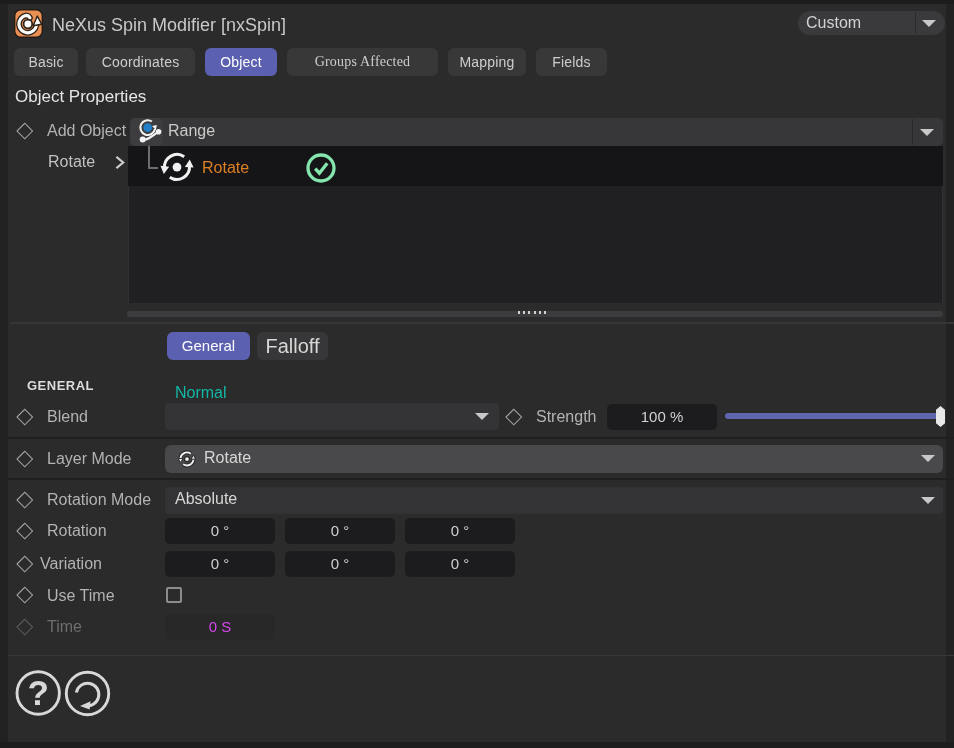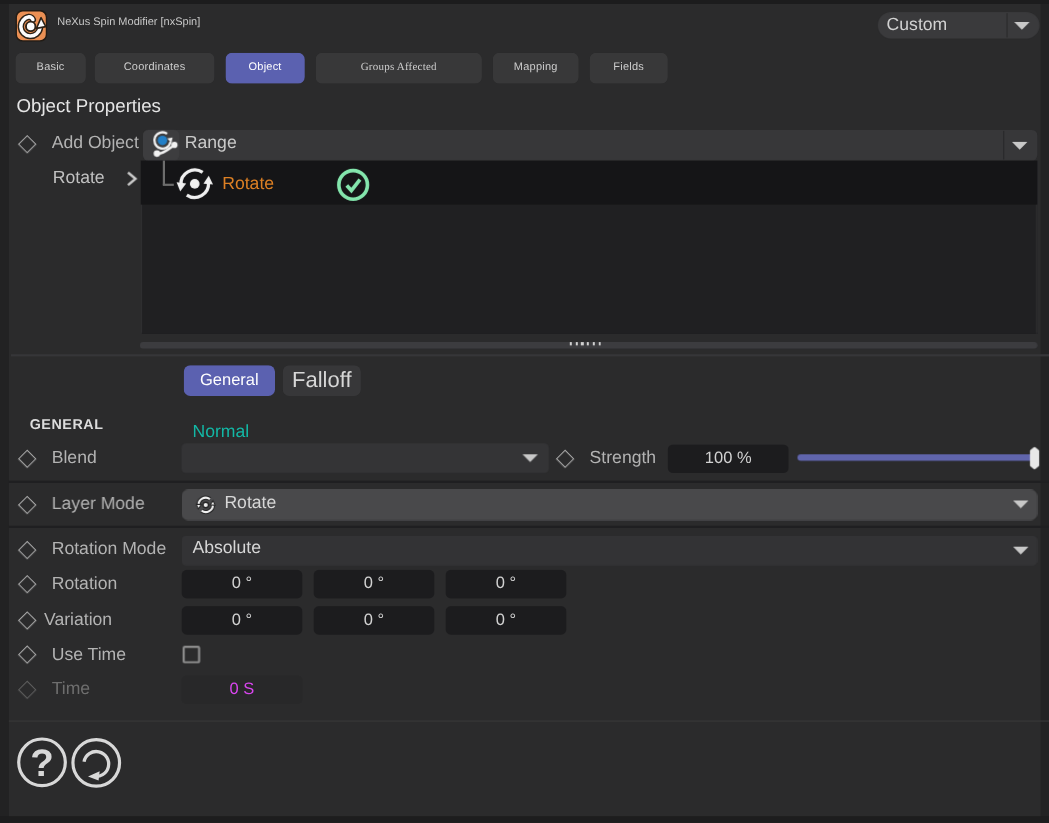--- a/index.html
+++ b/index.html
@@ -4,21 +4,21 @@
 <style>
   html,body{margin:0;padding:0;}
   div{will-change:opacity;}
   body{width:954px;height:748px;background:#2b2b2c;overflow:hidden;position:relative;
        font-family:"Liberation Sans",sans-serif;-webkit-font-smoothing:antialiased;
        transform:translateZ(0);opacity:0.999;}
   .abs{position:absolute;}
   .lbl{color:#b4b4b4;font-size:16px;}
   .diamond{position:absolute;width:9.5px;height:9.5px;border:1.7px solid #a9a9a9;transform:rotate(45deg);}
   .tab{position:absolute;top:48px;height:28px;background:rgba(58,58,59,0.99);border-radius:6px;color:#cecece;
-       font-size:10px;line-height:28px;text-align:center;letter-spacing:0.2px;}
+       font-size:14px;line-height:28px;text-align:center;letter-spacing:0.2px;}
   .valbox{position:absolute;width:110px;height:26px;background:rgba(29,29,31,0.99);border-radius:5px;
           color:#d2d2d2;font-size:15px;line-height:26px;text-align:center;}
   .sep{position:absolute;left:8px;width:946px;height:2px;background:#202022;}
   .arrow{position:absolute;width:0;height:0;border-left:7px solid transparent;
          border-right:7px solid transparent;border-top:7px solid #c9c9c9;}
 </style>
 </head>
 <body>
 
   <div class="abs" style="left:0;top:0;width:8px;height:748px;background:#232324;"></div>
@@ -30,21 +30,21 @@
     <rect x="0.7" y="0.7" width="27.6" height="27.6" rx="6" fill="#ec9155" stroke="#241d16" stroke-width="1.4"></rect>
     <g fill="none" stroke="#2d2318" stroke-width="5.8" stroke-linecap="round">
       <path d="M 15.9 8.9 A 4.1 4.1 0 0 0 12.4 6.3 A 8.8 8.8 0 1 0 22.4 16.4"></path>
     </g>
     <g fill="none" stroke="#fdfdfd" stroke-width="3.2" stroke-linecap="round">
       <path d="M 15.9 8.9 A 4.1 4.1 0 0 0 12.4 6.3 A 8.8 8.8 0 1 0 22.4 16.4"></path>
     </g>
     <path d="M 23.3 7.0 L 19.2 16.8 L 27.6 15.2 Z" fill="#fdfdfd" stroke="#2d2318" stroke-width="1.4" stroke-linejoin="round"></path>
     <circle cx="13.9" cy="15.0" r="4.3" fill="#fdfdfd" stroke="#2d2318" stroke-width="1.7"></circle>
   </svg>
-  <div class="abs" style="left:52px;top:15px;color:#c9c9c9;font-size:10px;">NeXus Spin Modifier [nxSpin]</div>
+  <div class="abs" style="left:52px;top:15px;color:#c9c9c9;font-size:18px;">NeXus Spin Modifier [nxSpin]</div>
 
   <div class="abs" style="left:798px;top:11px;width:147px;height:24px;background:#3b3b3d;border-radius:12px;"></div>
   <div class="abs" style="left:806px;top:11px;color:#d2d2d2;font-size:16px;line-height:24px;">Custom</div>
   <div class="abs" style="left:915px;top:12px;width:1px;height:22px;background:#2b2b2c;"></div>
   <div class="arrow" style="left:922px;top:20px;"></div>
 
   <div class="tab" style="left:14px;width:64px;">Basic</div>
   <div class="tab" style="left:86px;width:109px;">Coordinates</div>
   <div class="tab" style="left:205px;width:72px;background:rgba(93,99,179,0.99);color:#fff;">Object</div>
   <div class="tab" style="left:287px;width:151px;font-family:Liberation Serif, serif;">Groups Affected</div>

